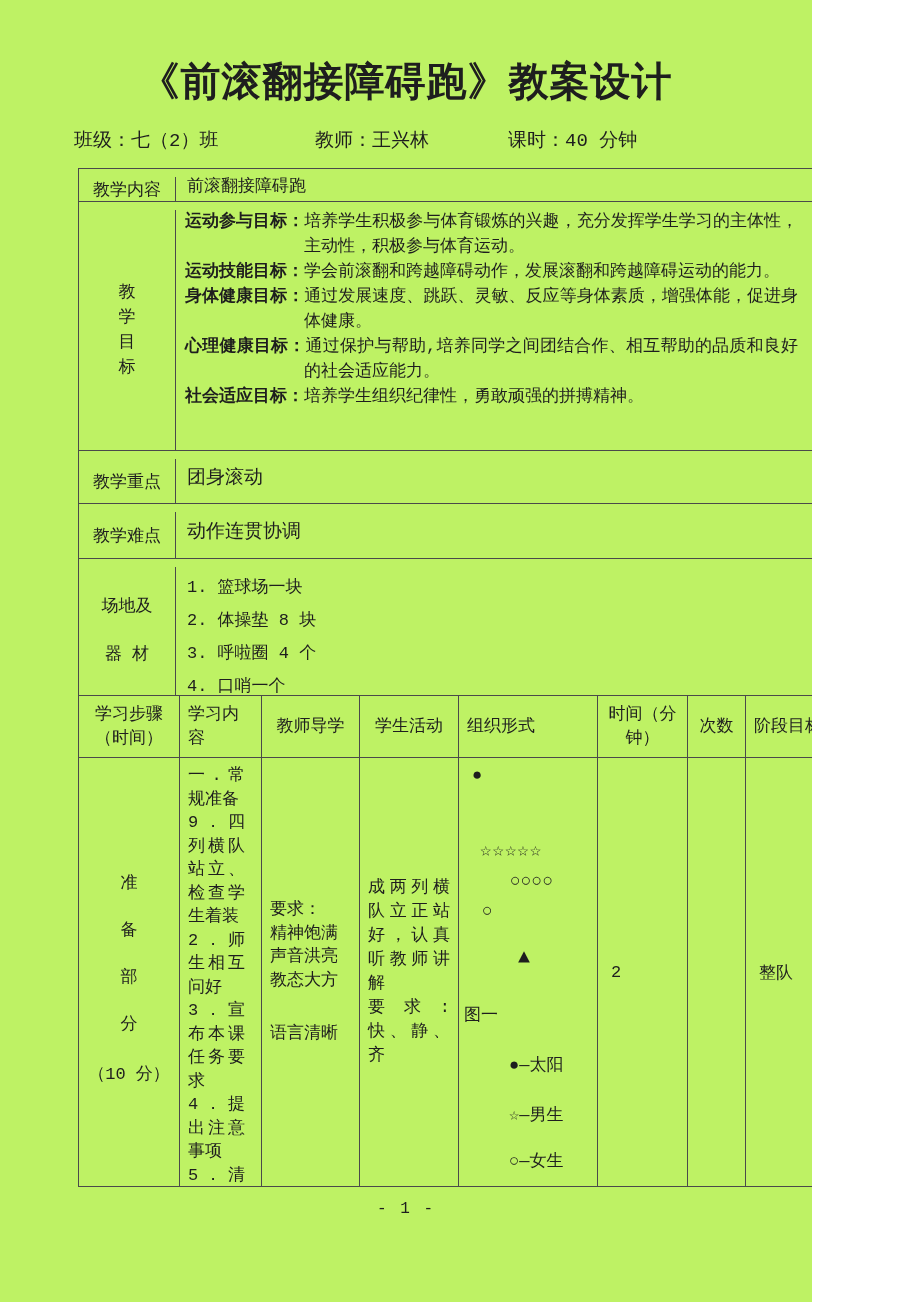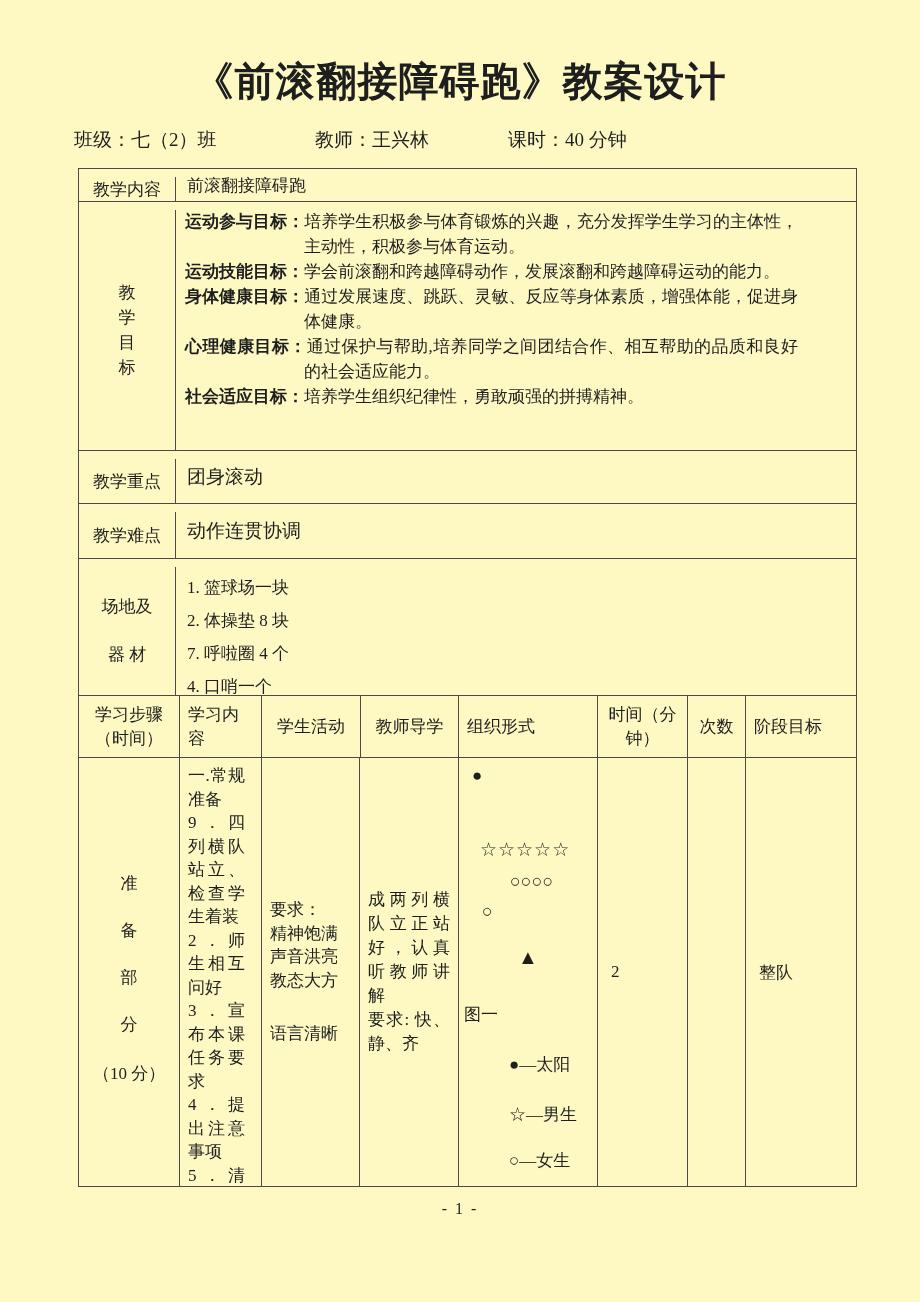--- a/index.html
+++ b/index.html
@@ -1,19 +1,19 @@
 <!DOCTYPE html>
 <html><head>
 <meta charset="utf-8">
 <style>
   * { margin:0; padding:0; box-sizing:border-box; }
   html,body { background:#ffffff; }
   .page {
-    position:relative; width:920px; height:1302px; background:#fef9c3;
-    font-family:Liberation Serif, serif; color:#1e1e1e;
+    position:relative; width:812px; height:1302px; background:#bef264;
+    font-family:Liberation Mono, monospace; color:#1e1e1e;
     overflow:hidden;
   }
   .doc-title {
     position:absolute; top:54px; left:0; width:100%;
     text-align:center; font-size:40px; font-weight:bold; letter-spacing:1px;
   }
   .meta-line { position:absolute; top:127px; left:0; width:100%; height:30px; font-size:19px; }
   .meta-line span { position:absolute; top:0; white-space:nowrap; }
   .meta-class { left:62px;margin-left:12px; }
   .meta-teacher { left:315px; }
@@ -138,30 +138,30 @@
     </div>
 
     <div class="trow r-venue">
       <div class="cell c-lab lbl venue-lbl">
         <div>场地及</div>
         <div>器 材</div>
       </div>
       <div class="cell c-val venue-list">
         <div>1. 篮球场一块</div>
         <div>2. 体操垫 8 块</div>
-        <div>7. 呼啦圈 4 个</div>
+        <div>3. 呼啦圈 4 个</div>
         <div>4. 口哨一个</div>
       </div>
     </div>
 
     <div class="trow r-phead">
       <div class="cell p1 hd-center">学习步骤（时间）</div>
       <div class="cell p2 hd-left">学习内容</div>
+      <div class="cell p3 hd-center">教师导学</div>
       <div class="cell p4 hd-center">学生活动</div>
-      <div class="cell p3 hd-center">教师导学</div>
       <div class="cell p5 hd-left">组织形式</div>
       <div class="cell p6 hd-center">时间（分钟）</div>
       <div class="cell p7 hd-center">次数</div>
       <div class="cell p8 hd-left">阶段目标</div>
     </div>
 
     <div class="trow r-pbody">
       <div class="cell p1 stage-cell">
         <div class="st-ch">准</div>
         <div class="st-ch">备</div>

